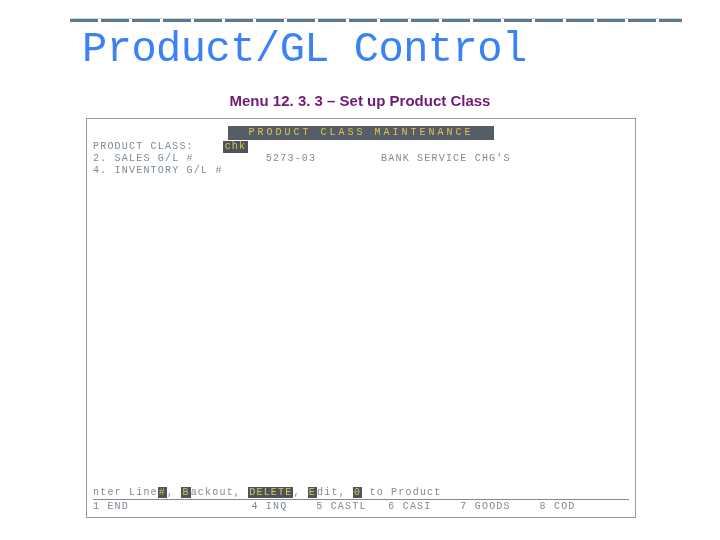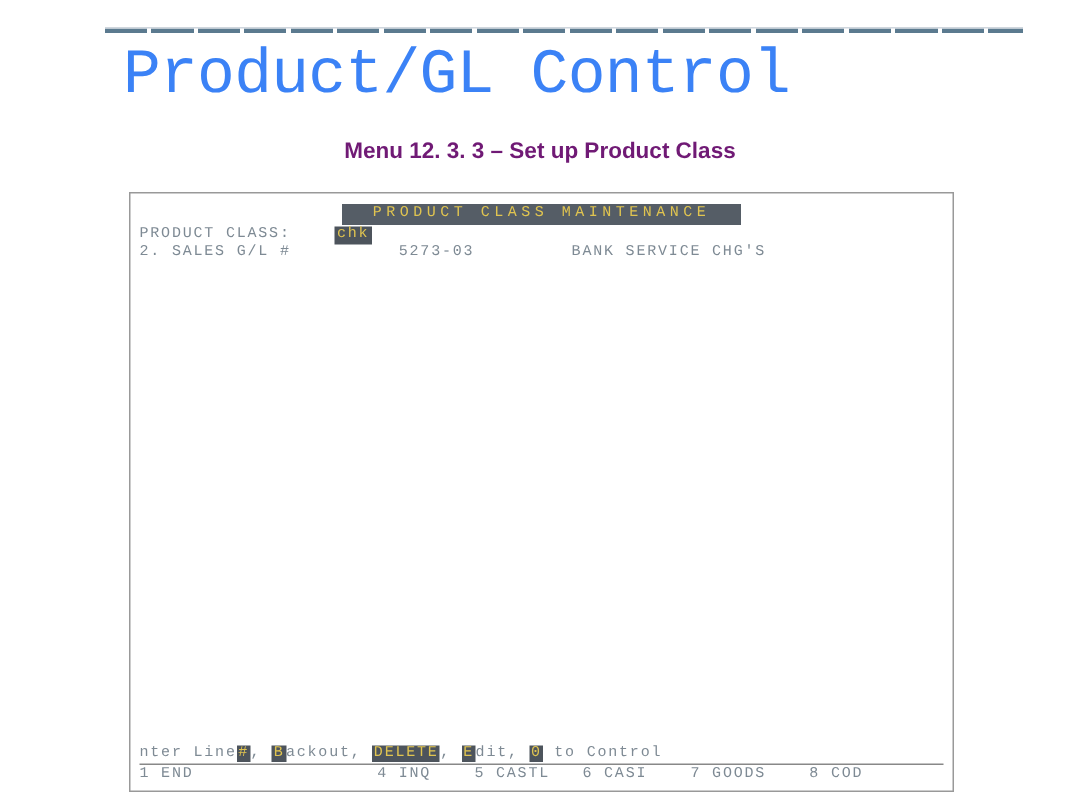--- a/index.html
+++ b/index.html
@@ -39,21 +39,21 @@
     left: 0;
     right: 0;
     text-align: center;
     font-family: Arial, sans-serif;
     font-size: 15px;
     font-weight: 700;
     color: #701a75;
   }
   .terminal {
     position: absolute;
-    top: 128px;
+    top: 118px;
     left: 86px;
     width: 550px;
     height: 400px;
     border: 1px solid #999;
     background: #fff;
     overflow: hidden;
   }
   .term-header {
     position: absolute;
     top: 0px;
@@ -122,21 +122,22 @@
 
 <div class="terminal">
 
   <div class="term-header">
     <span class="term-header-box">PRODUCT CLASS MAINTENANCE</span>
   </div>
 
   <div class="term-body">
     <div class="row"><span>PRODUCT CLASS:</span>    <span class="val-prod">chk</span></div>
     <div class="row"><span>2.</span> <span>SALES G/L #</span>          <span>5273-03</span>         <span>BANK SERVICE CHG'S</span></div>
+    <div class="row"><span>4.</span> <span>INVENTORY G/L #</span></div>
   </div>
 
   <div class="term-footer">
-    <div class="line1"><span>nter Line</span><span class="hl">#</span><span>, </span><span class="hl">B</span><span>ackout, </span><span class="hl">DELETE</span><span>, </span><span class="hl">E</span><span>dit, </span><span class="hl">0</span><span> to Control</span></div>
+    <div class="line1"><span>nter Line</span><span class="hl">#</span><span>, </span><span class="hl">B</span><span>ackout, </span><span class="hl">DELETE</span><span>, </span><span class="hl">E</span><span>dit, </span><span class="hl">0</span><span> to Product</span></div>
     <div class="rule"></div>
     <div class="line2"><span><span>1</span> <span>END</span></span>                 <span><span>4</span> <span>INQ</span></span>    <span><span>5</span> <span>CASTL</span></span>   <span><span>6</span> <span>CASI</span></span>    <span><span>7</span> <span>GOODS</span></span>    <span><span>8</span> <span>COD</span></span></div>
   </div>
 
 </div>
 
 </body></html>

